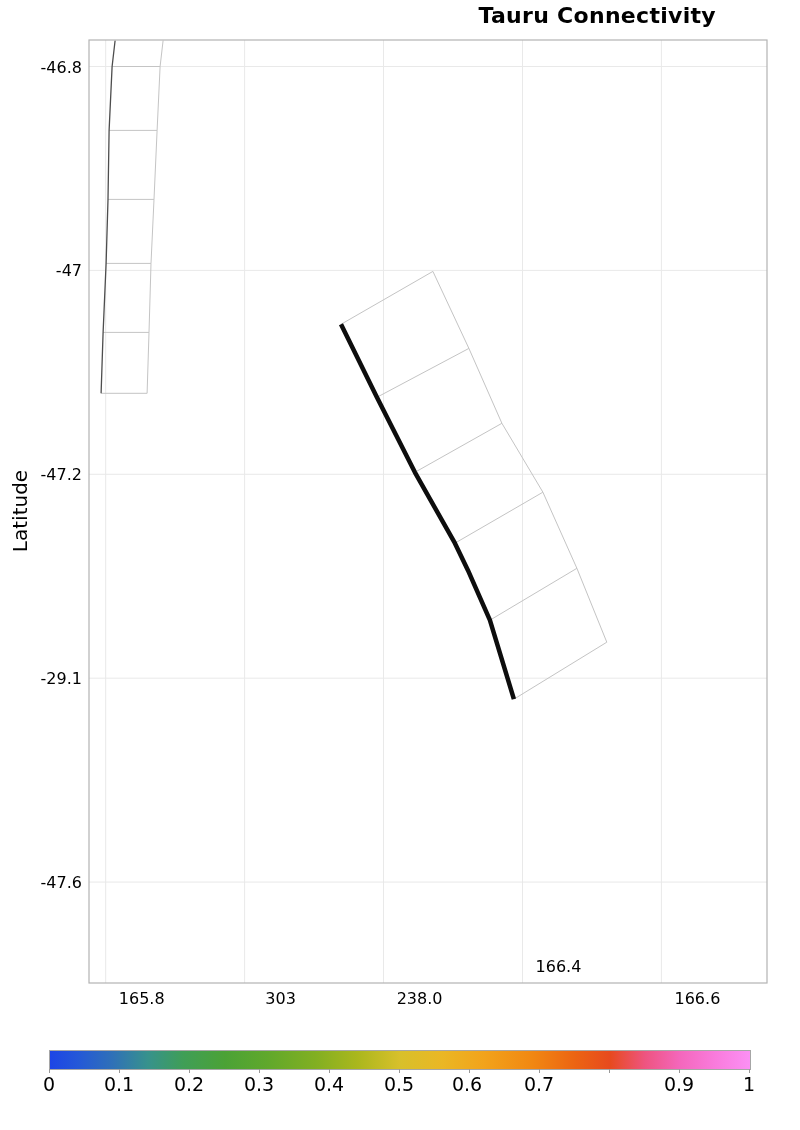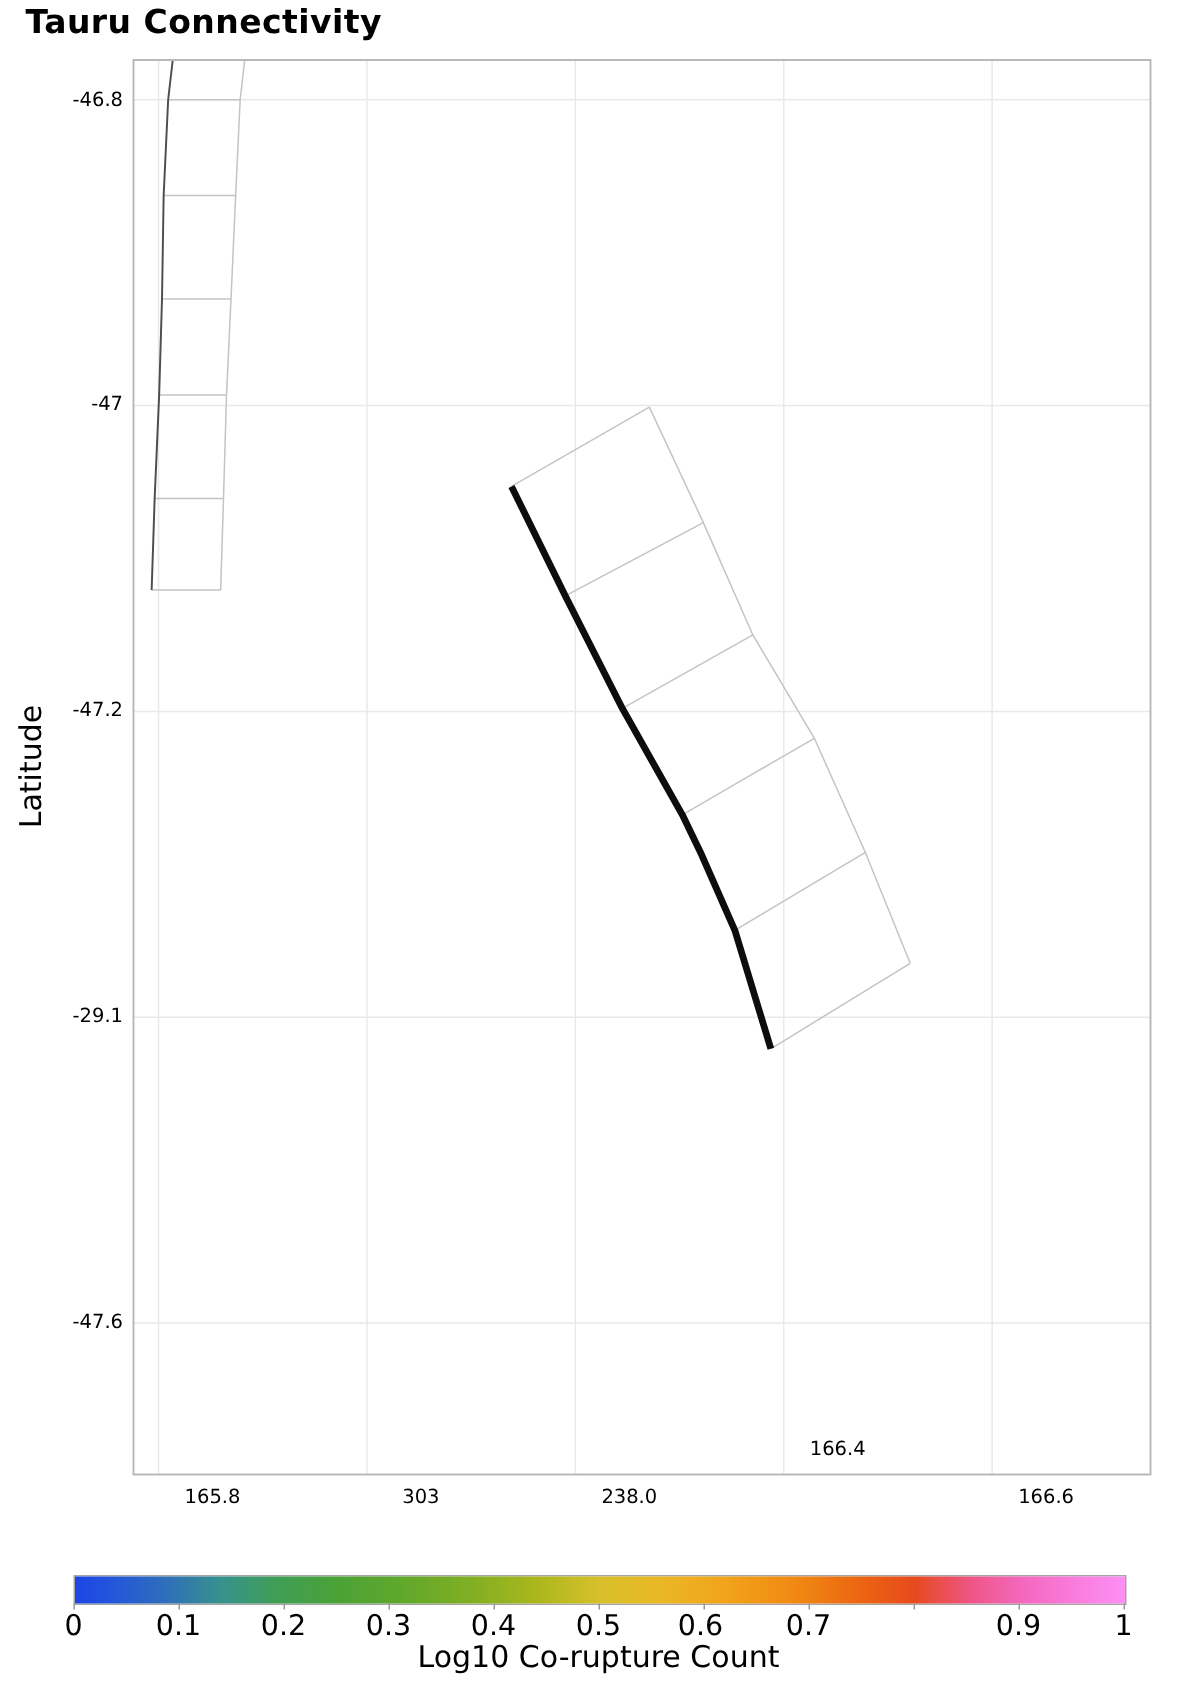--- a/index.html
+++ b/index.html
@@ -7,31 +7,30 @@
     position:relative;
     width:800px;height:1130px;
     background:#ffffff;
     font-family:"DejaVu Sans","Liberation Sans",sans-serif;
     color:#000;
     overflow:hidden;
   }
   #plot-svg{position:absolute;left:0;top:0;}
   .chart-title{
     position:absolute;left:0;top:3px;width:716px;
-    text-align:left;font-size:22px;font-weight:bold;line-height:26px;
+    text-align:right;font-size:22px;font-weight:bold;line-height:26px;
     letter-spacing:0.3px;
-    margin-left:17px;
   }
   .axis-title{position:absolute;font-size:20px;}
   .x-axis-title{left:89px;width:678px;top:1008px;text-align:center;}
   .y-axis-title{
     left:20px;top:511px;white-space:nowrap;
     transform:translate(-50%,-50%) rotate(-90deg);
   }
-  .tick{position:absolute;font-size:13px;line-height:17px;white-space:nowrap;}
+  .tick{position:absolute;font-size:16px;line-height:17px;white-space:nowrap;}
   .xtick{transform:translateX(-50%);margin-left:36px;}
   .ytick{transform:translate(-100%,-50%);}
   .cbtick{transform:translateX(-50%);font-size:19px;line-height:19px;}
   .cbtickmark{position:absolute;top:1069px;width:1px;height:4px;background:#999;}
   #colorbar{
     position:absolute;left:49px;top:1050px;width:700px;height:18px;
     border:1px solid #a6a6a6;box-sizing:content-box;
   }
   #cbar-gradient{width:100%;height:100%;}
   .cbar-title{
@@ -73,21 +72,20 @@
       <polyline points="513.9,699.2 606.8,642.2" fill="none" stroke="#c4c4c4" stroke-width="1"></polyline>
       <polyline points="341.0,324.3 376.9,397.3 414.9,472.3 454.9,543.2 467.9,570.2 489.9,620.2 513.9,699.2" fill="none" stroke="#0d0d0d" stroke-width="4.5" stroke-linejoin="round"></polyline>
       <rect x="89" y="40" width="678" height="943" fill="none" stroke="#b3b3b3" stroke-width="1.2"></rect>
     </svg>
 
   <div class="axis-title y-axis-title">Latitude</div>
 
   <div id="colorbar">
     <div id="cbar-gradient" style="background: linear-gradient(to right, rgb(29, 69, 230) 0%, rgb(36, 88, 216) 4%, rgb(47, 113, 183) 9%, rgb(55, 146, 140) 14%, rgb(63, 158, 87) 19%, rgb(75, 162, 54) 25%, rgb(96, 168, 44) 31%, rgb(130, 175, 34) 38%, rgb(171, 183, 29) 44%, rgb(216, 192, 43) 50%, rgb(234, 183, 36) 56%, rgb(242, 163, 27) 62%, rgb(241, 135, 18) 69%, rgb(236, 100, 18) 75%, rgb(231, 74, 30) 80%, rgb(238, 84, 128) 85%, rgb(244, 103, 188) 90%, rgb(249, 123, 220) 95%, rgb(252, 144, 244) 100%);"></div>
   </div>
-  <div class="cbar-title">Log10 Co-rupture Count</div>
 <div class="tick xtick" style="left: 105.672px; top: 990px;">165.8</div>
     <div class="tick xtick" style="left: 244.607px; top: 990px;">303</div>
     <div class="tick xtick" style="left: 383.541px; top: 990px;">238.0</div>
     <div class="tick xtick" style="left: 522.475px; top: 958px;">166.4</div>
     <div class="tick xtick" style="left: 661.41px; top: 990px;">166.6</div>
     <div class="tick ytick" style="left: 82px; top: 66.5059px;">-46.8</div>
     <div class="tick ytick" style="left: 82px; top: 270.398px;">-47</div>
     <div class="tick ytick" style="left: 82px; top: 474.29px;">-47.2</div>
     <div class="tick ytick" style="left: 82px; top: 678.182px;">-29.1</div>
     <div class="tick ytick" style="left: 82px; top: 882.074px;">-47.6</div>

